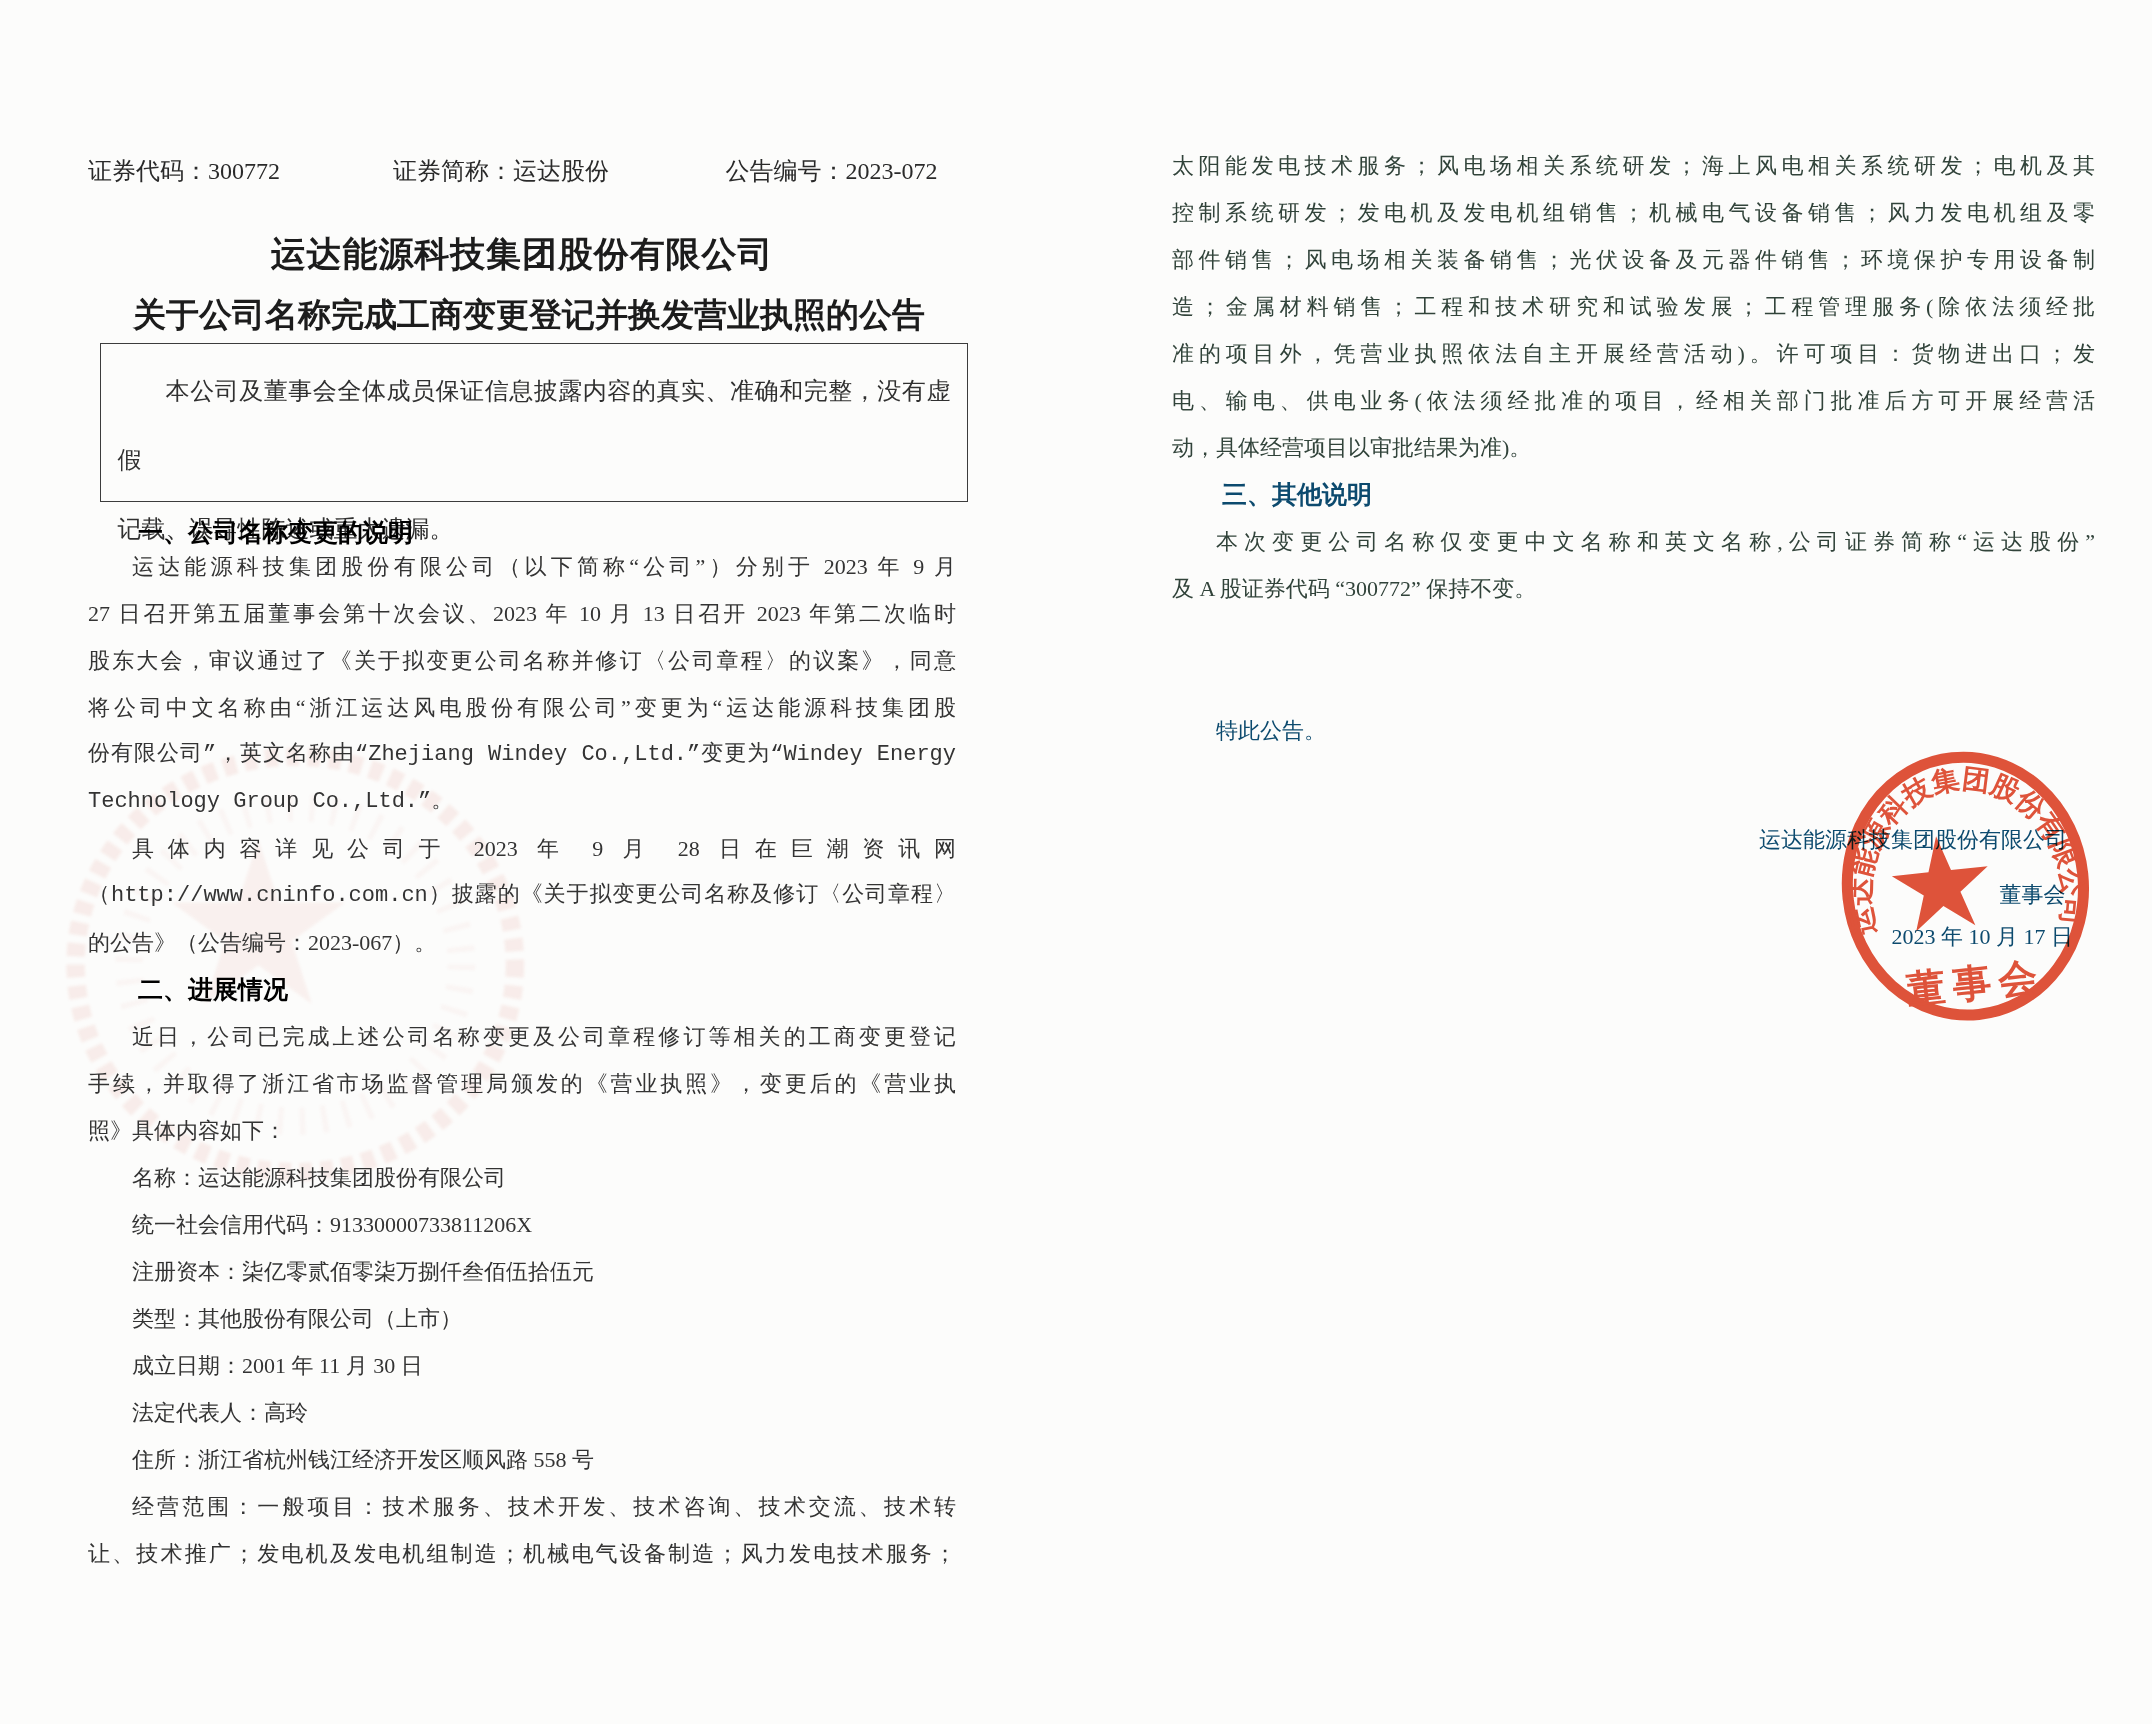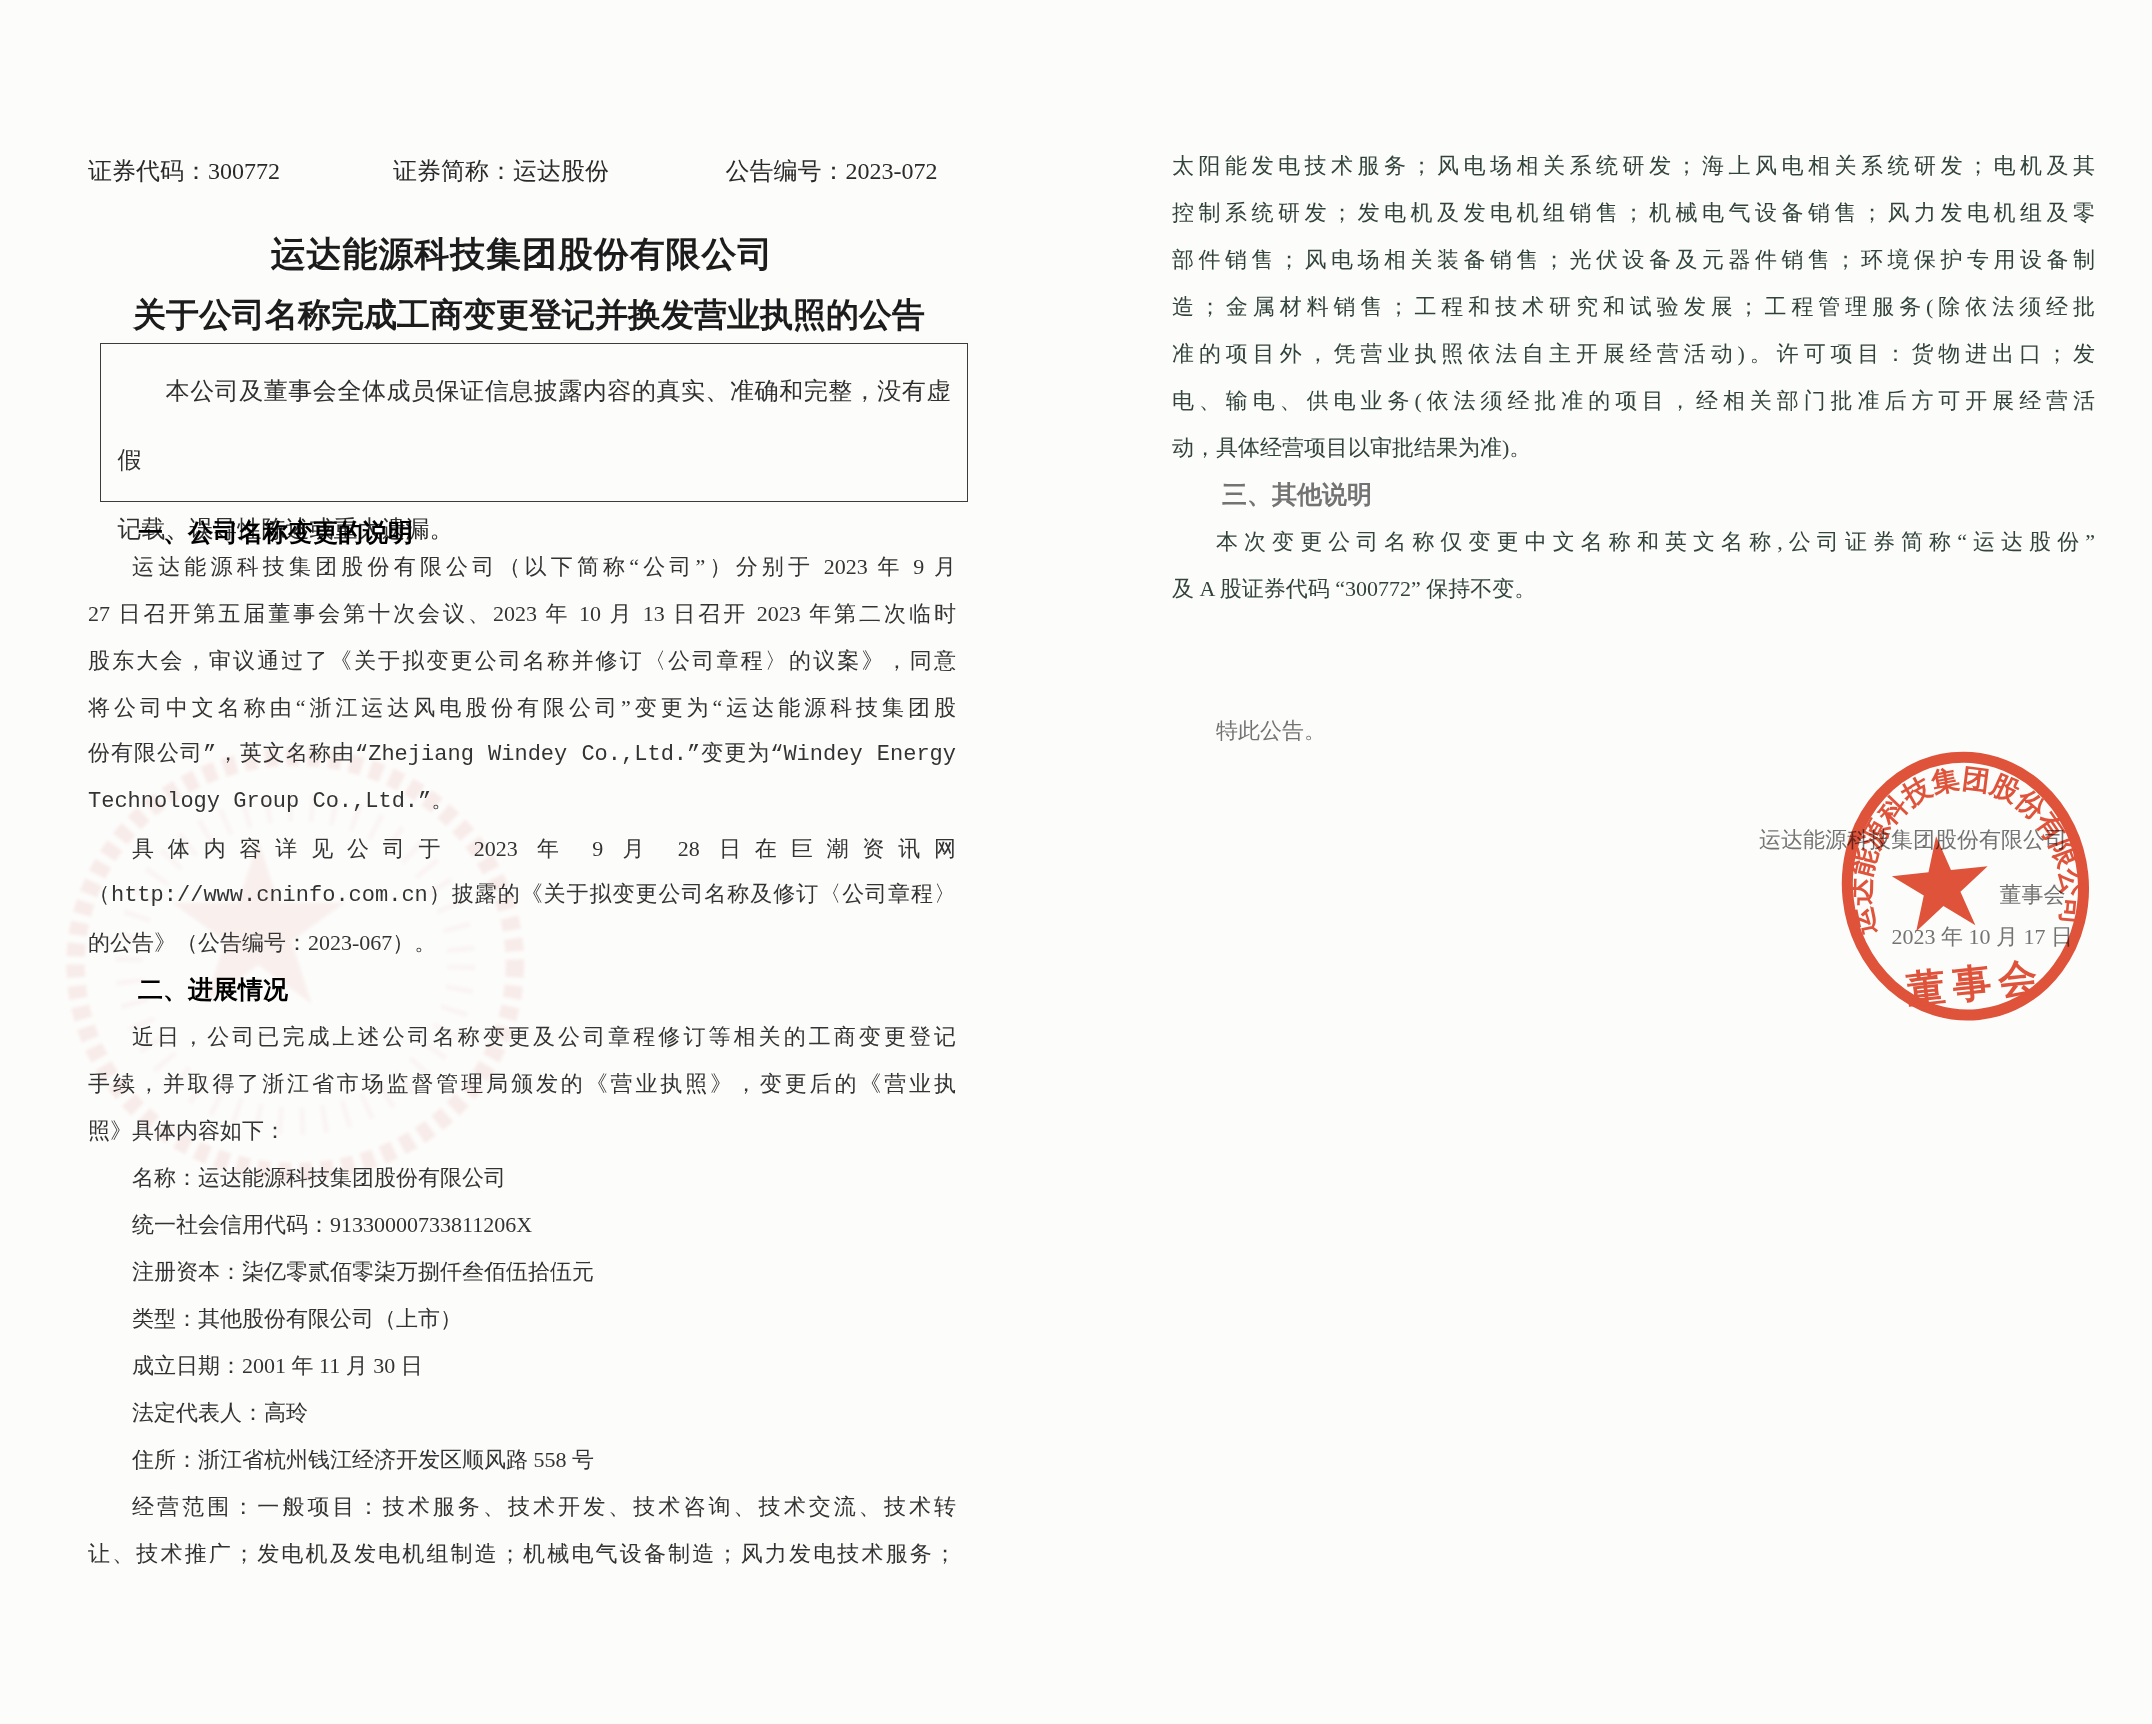--- a/index.html
+++ b/index.html
@@ -45,21 +45,21 @@
 
   
   .flow{position:absolute;left:0;width:100%;}
   .lflow{top:509px;}
   .rflow{top:142px;}
   .line{
     font-size:22px;line-height:47px;height:47px;
     white-space:normal;color:#333333;
   }
   .rflow .line{color:#31433a;}
-  .rflow .line.h, .rflow .closing, .rflow .sig{color:#737373;}
+  .rflow .line.h, .rflow .closing, .rflow .sig{color:#0c4a6e;}
   .line.ind{text-indent:2em;}
   .line.fl{text-align:justify;text-align-last:justify;}
   .line.h{
     font-family:"Liberation Sans","DejaVu Sans",sans-serif;
     font-weight:bold;font-size:25px;color:#000000;
   }
   .line.tight{margin-bottom:-13px;}
   .line.mono{font-family:"Liberation Mono","DejaVu Sans Mono",monospace;}
   .closing{margin-top:95px;font-family:Liberation Serif, serif;}
   .sig{text-align:right;}

